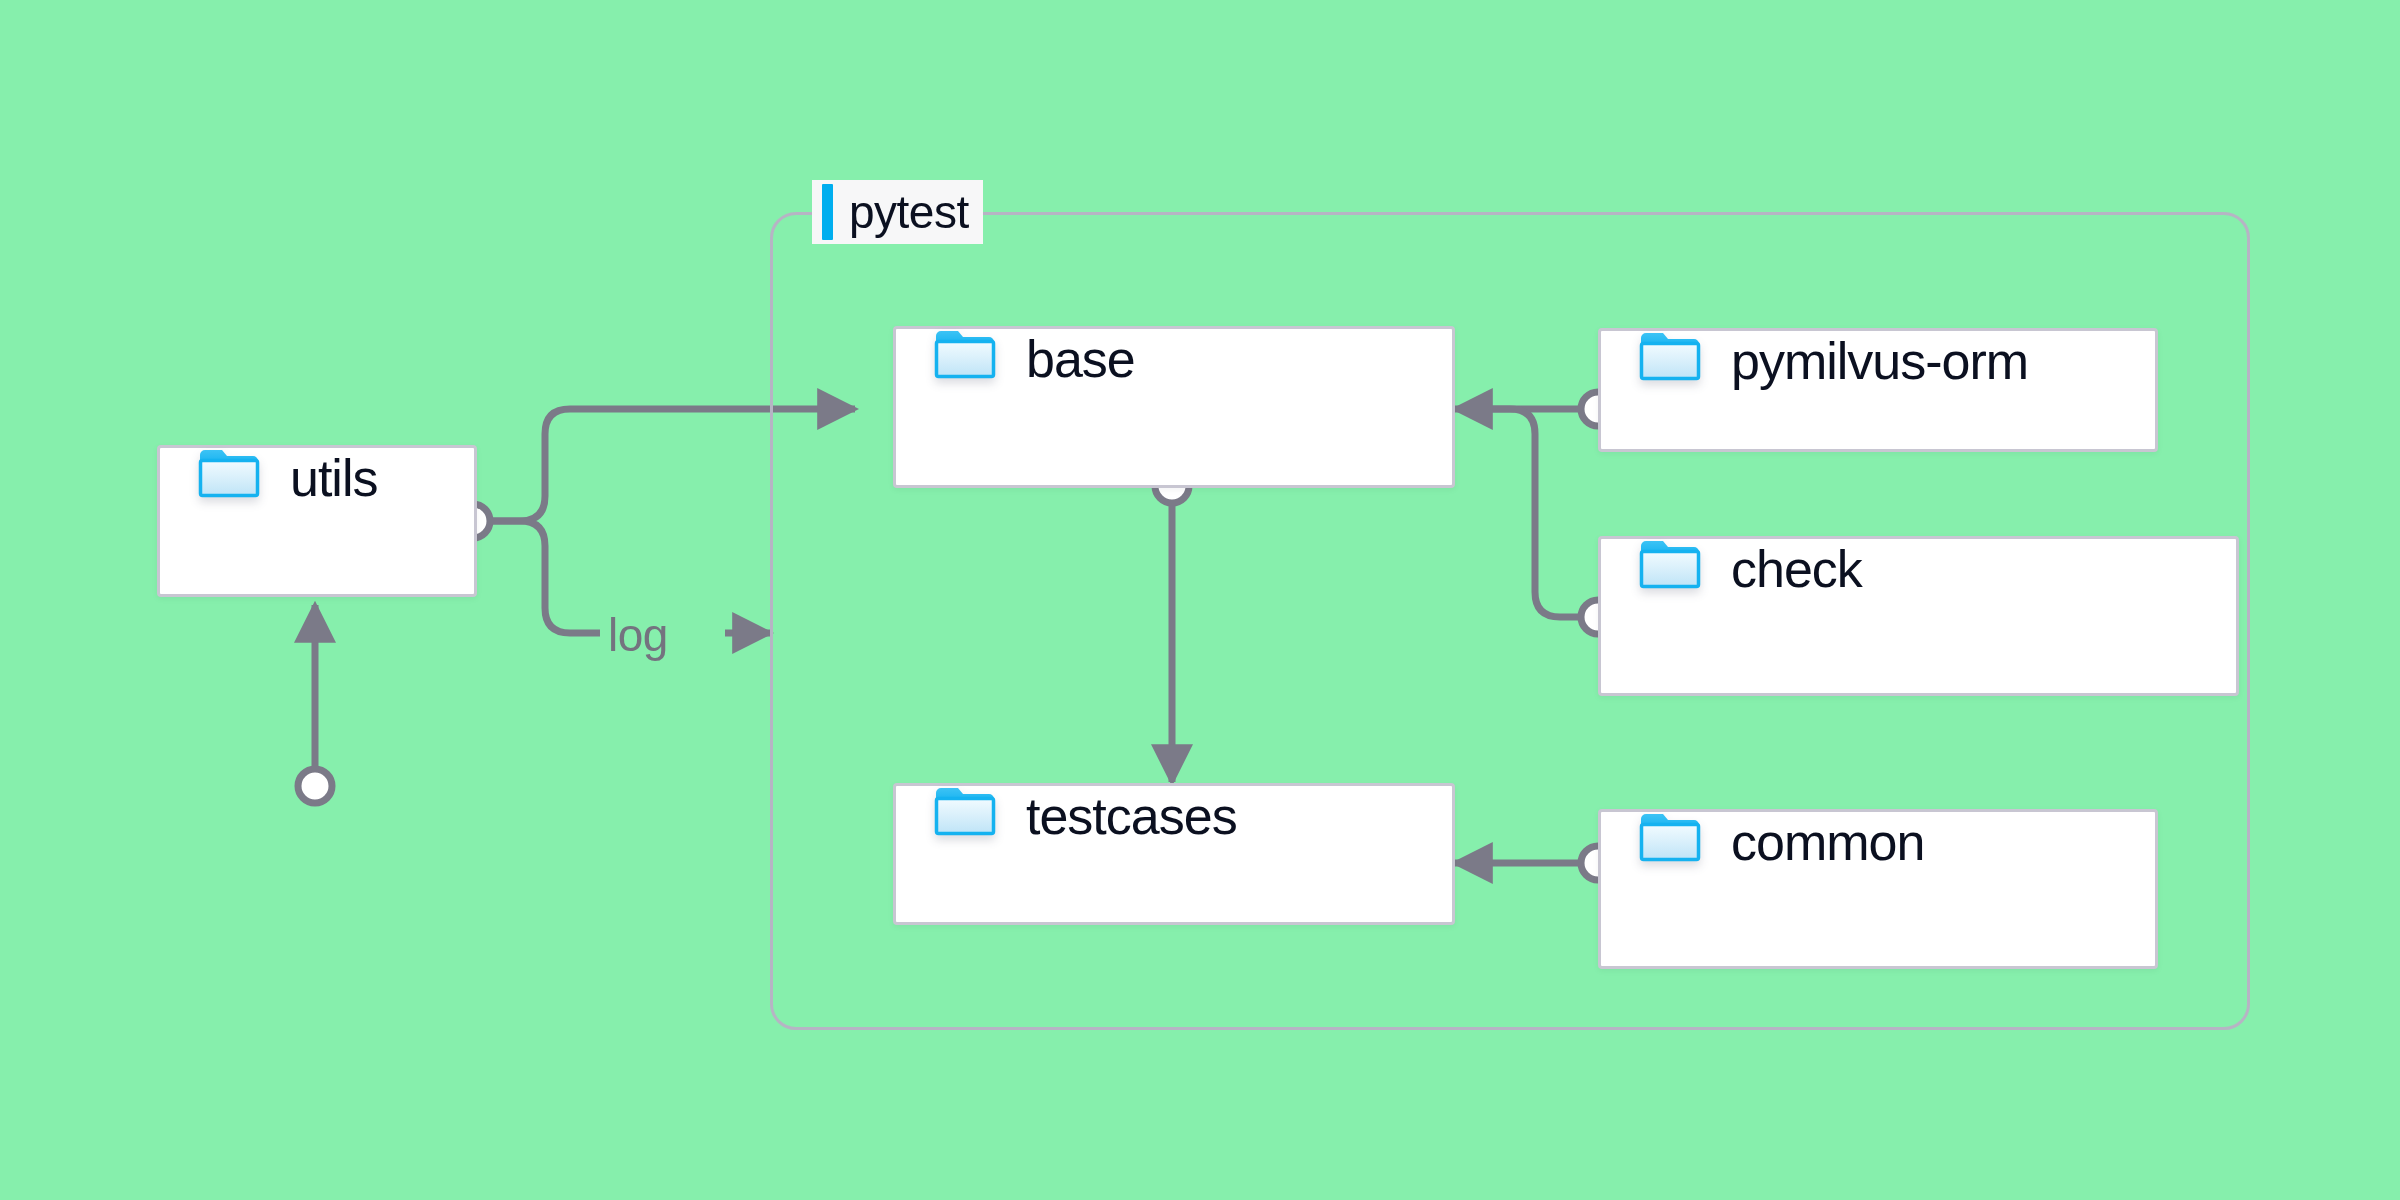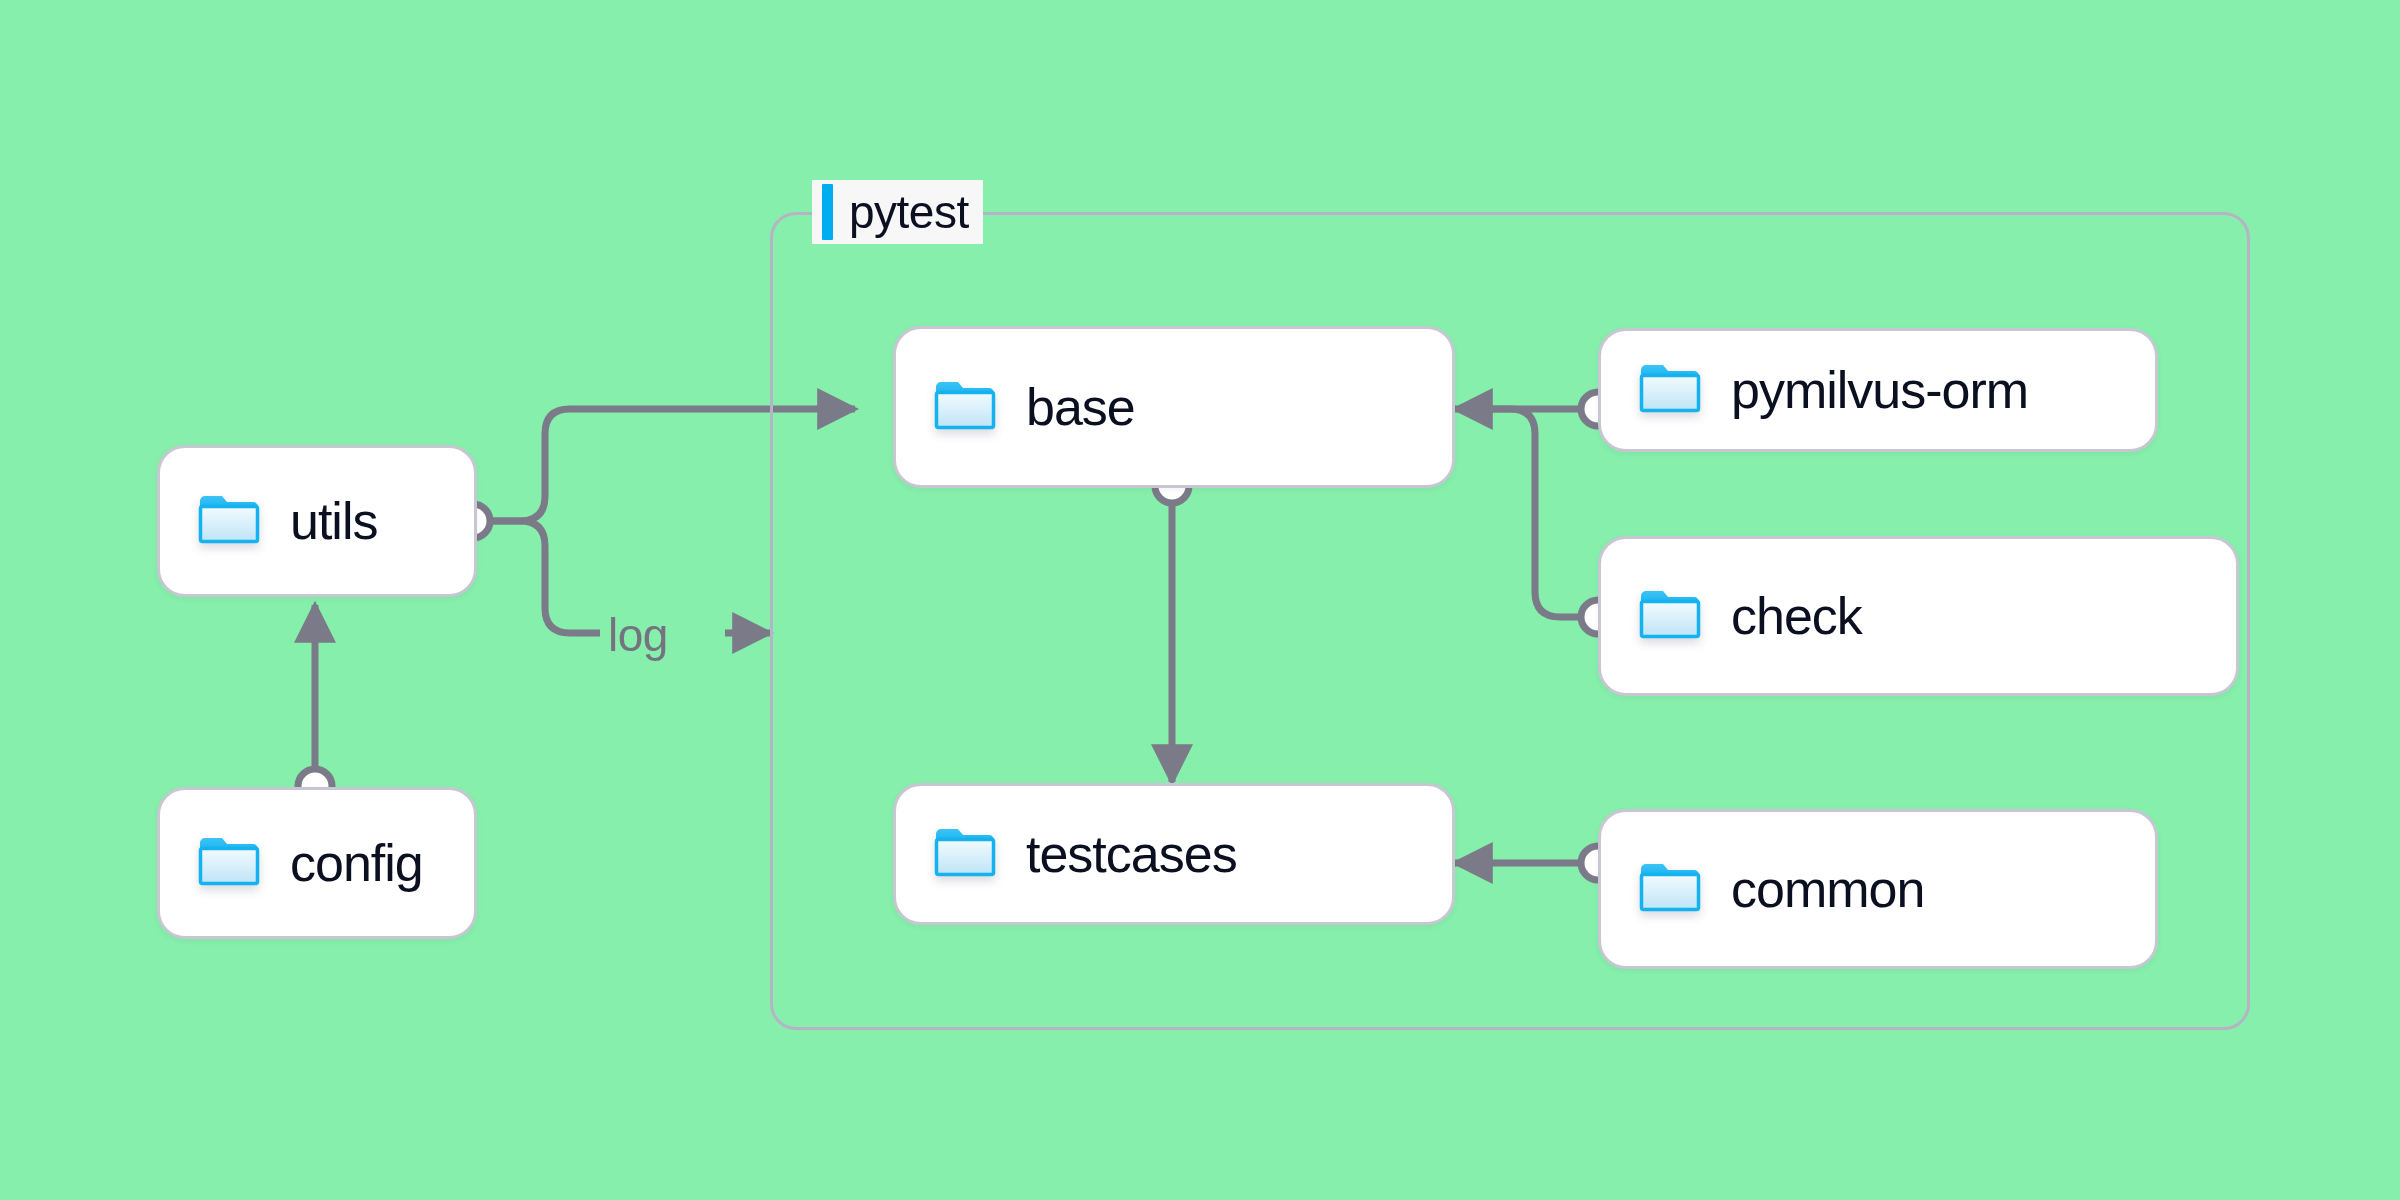--- a/index.html
+++ b/index.html
@@ -55,23 +55,22 @@
     color: #0b1020;
     letter-spacing: -0.5px;
     white-space: nowrap;
   }
   
   .node {
     position: absolute;
     box-sizing: border-box;
     background: #ffffff;
     border: 3px solid #c8c6d2;
-    border-radius: 28px;
+    border-radius: 4px;
     display: flex;
-    align-items: center;
     padding-left: 38px;
     box-shadow: 0 2px 6px rgba(20,20,40,0.05);
   }
   .node .folder {
     flex: 0 0 auto;
     margin-right: 30px;
     filter: drop-shadow(0 5px 5px rgba(30,40,70,0.16));
   }
   .node-label {
     font-size: 52px;
@@ -157,29 +156,20 @@
   <div class="node" style="left:157px; top:445px; width:320px; height:152px;">
     <span class="folder">
       <svg width="62" height="50" viewBox="0 0 62 50" xmlns="http://www.w3.org/2000/svg">
         <path d="M2 7 A5 5 0 0 1 7 2 L24 2 L29 8 L55 8 A5 5 0 0 1 60 13 L60 16 L2 16 Z" fill="url(#folderTab)"></path>
         <rect x="2.5" y="12.5" width="57" height="35" rx="2" fill="url(#folderGrad)" stroke="#15b2f0" stroke-width="3.5"></rect>
       </svg>
     </span>
     <span class="node-label">utils</span>
   </div>
 
-  <div class="node" style="left:157px; top:787px; width:320px; height:152px;">
-    <span class="folder">
-      <svg width="62" height="50" viewBox="0 0 62 50" xmlns="http://www.w3.org/2000/svg">
-        <path d="M2 7 A5 5 0 0 1 7 2 L24 2 L29 8 L55 8 A5 5 0 0 1 60 13 L60 16 L2 16 Z" fill="url(#folderTab)"></path>
-        <rect x="2.5" y="12.5" width="57" height="35" rx="2" fill="url(#folderGrad)" stroke="#15b2f0" stroke-width="3.5"></rect>
-      </svg>
-    </span>
-    <span class="node-label">config</span>
-  </div>
 
   <div class="node" style="left:893px; top:326px; width:562px; height:162px;">
     <span class="folder">
       <svg width="62" height="50" viewBox="0 0 62 50" xmlns="http://www.w3.org/2000/svg">
         <path d="M2 7 A5 5 0 0 1 7 2 L24 2 L29 8 L55 8 A5 5 0 0 1 60 13 L60 16 L2 16 Z" fill="url(#folderTab)"></path>
         <rect x="2.5" y="12.5" width="57" height="35" rx="2" fill="url(#folderGrad)" stroke="#15b2f0" stroke-width="3.5"></rect>
       </svg>
     </span>
     <span class="node-label">base</span>
   </div>

